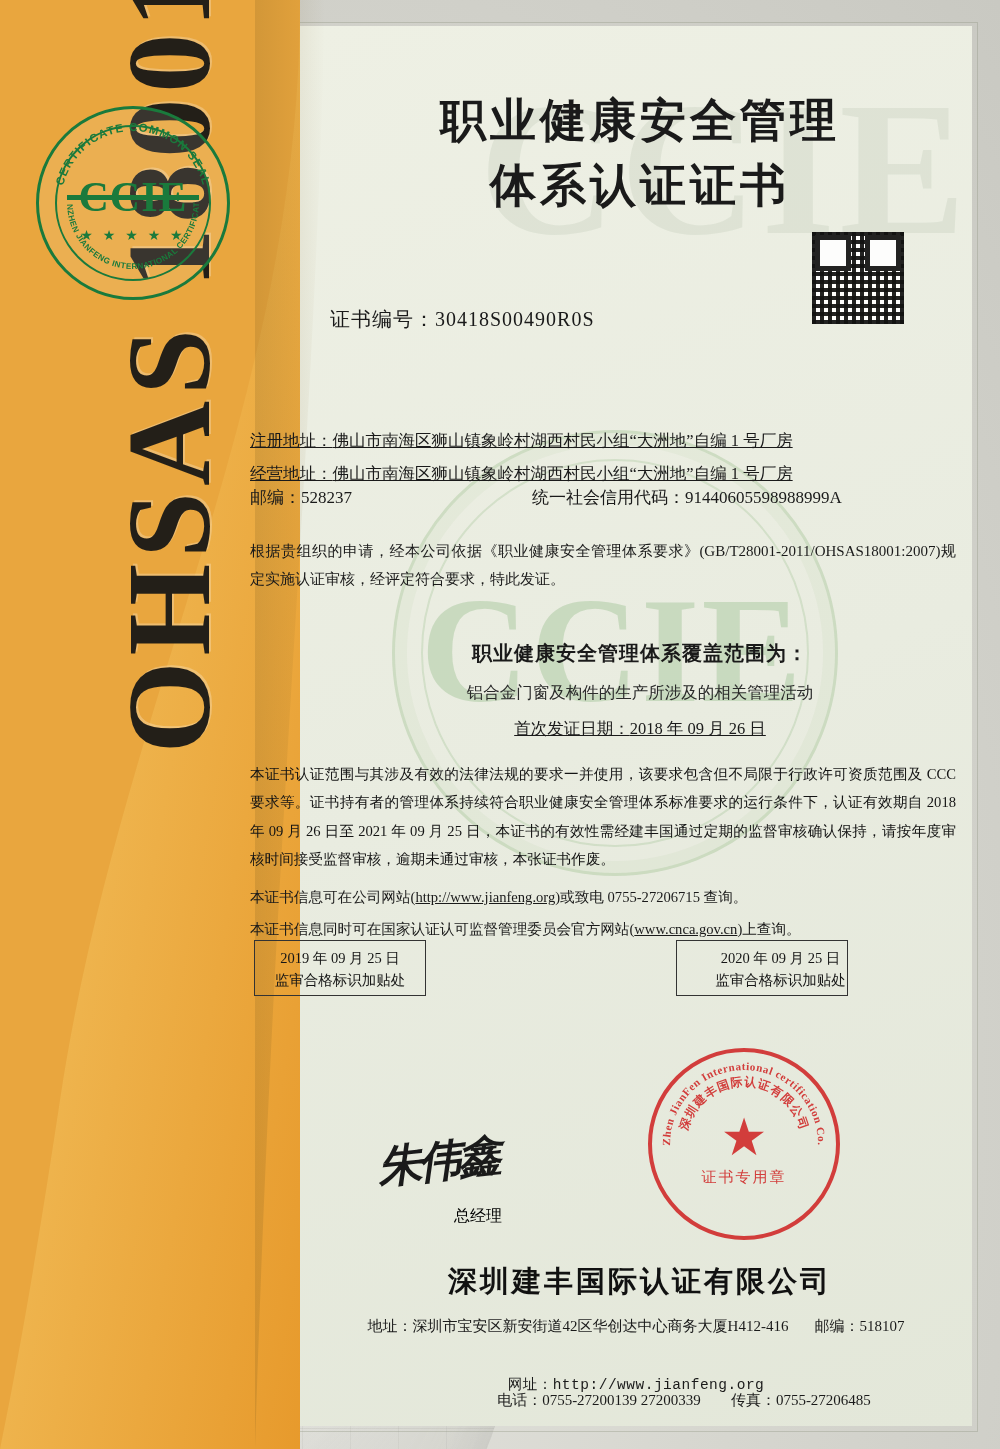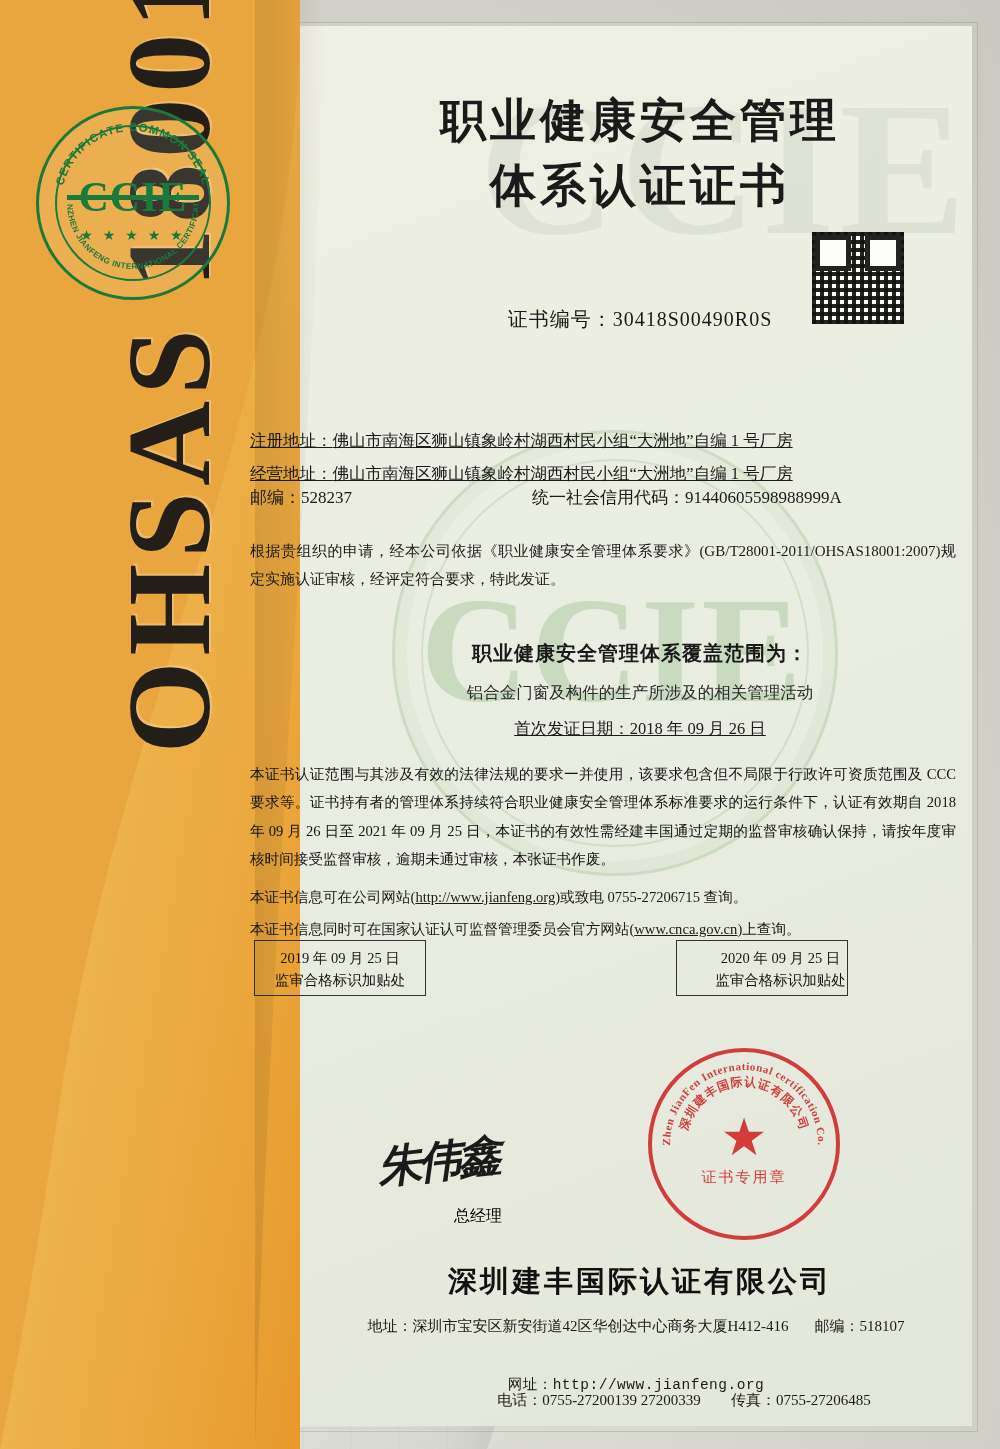--- a/index.html
+++ b/index.html
@@ -142,21 +142,21 @@
     opacity:.92;
   }
   .qr:before,.qr:after{
     content:"";position:absolute;width:26px;height:26px;border:5px solid #111;background:#fff;
   }
   .qr:before{left:3px;top:3px;}
   .qr:after{right:3px;top:3px;}
 
   .row{position:absolute;font-family:"Liberation Serif", serif;color:#1a1a1a;}
   .certno{
-    left:330px;top:306px;width:620px;text-align:center;font-size:20px;letter-spacing:1px;
+    left:330px;top:306px;width:620px;text-align:left;font-size:20px;letter-spacing:1px;
   }
   .company{
     left:330px;top:356px;width:620px;text-align:center;
     font-size:31px;font-weight:bold;letter-spacing:2px;
   }
   .addr{left:250px;top:424px;width:700px;font-size:16.5px;line-height:2.0;}
   .addr div{white-space:nowrap;text-decoration:underline;}
   .meta{left:250px;top:486px;width:700px;font-size:17px;}
   .meta .l{position:absolute;left:0;}
   .meta .r{position:absolute;left:282px;}

